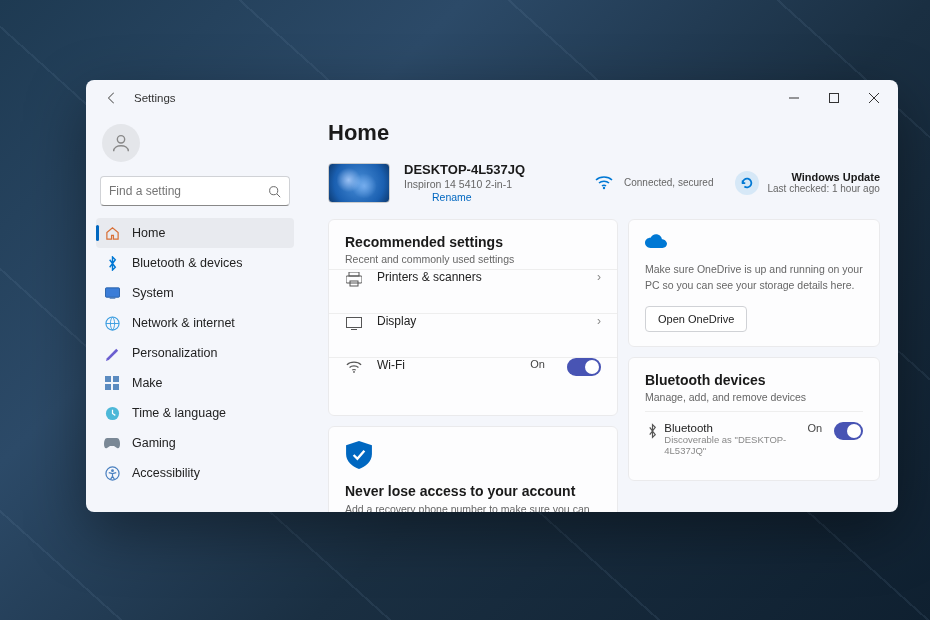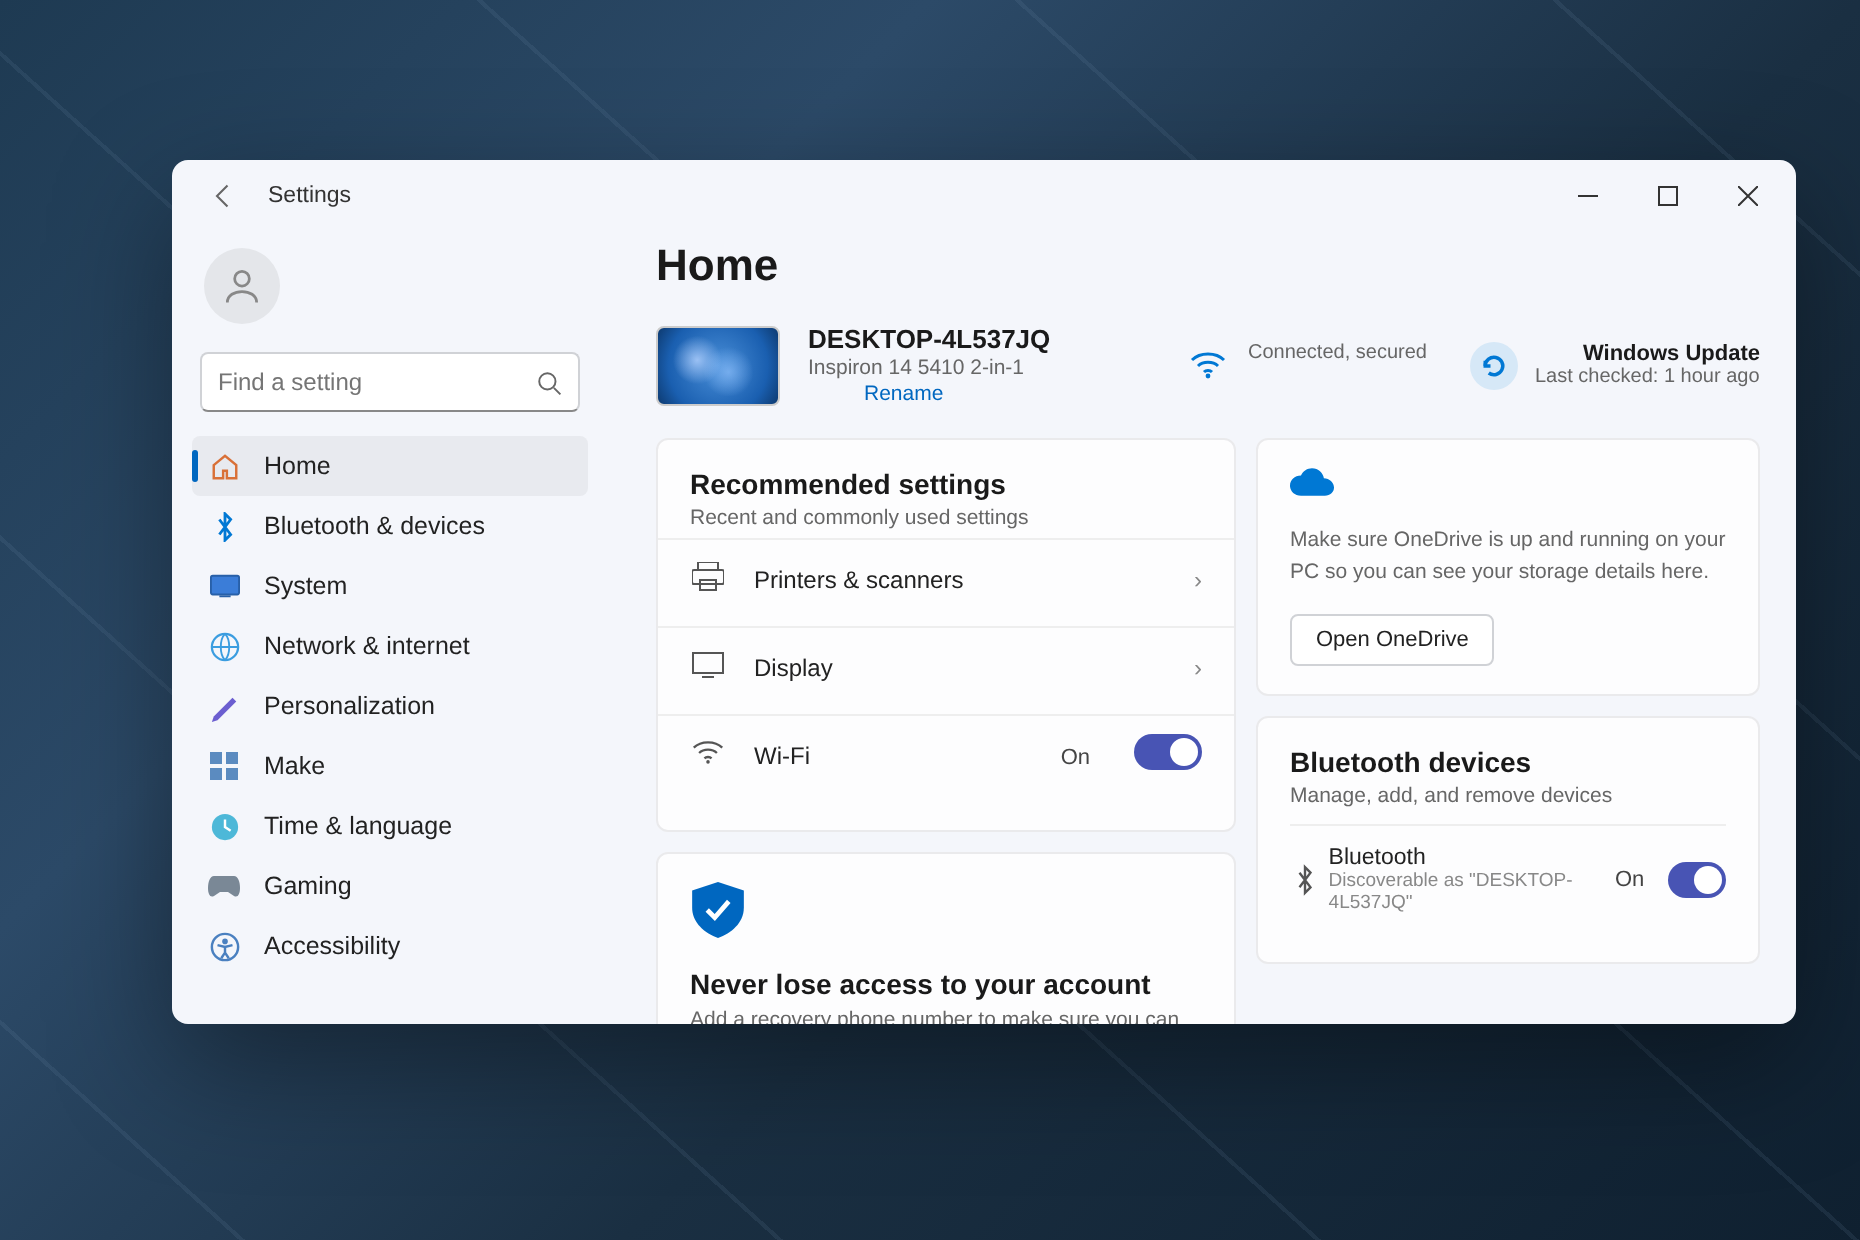--- a/index.html
+++ b/index.html
@@ -27,44 +27,44 @@
 .main::-webkit-scrollbar-thumb { background: #bbb; border-radius: 2px; }
 h1 { font-size: 22px; font-weight: 600; color: #1a1a1a; margin-bottom: 16px; }
 .devrow { display: flex; align-items: center; gap: 14px; margin-bottom: 16px; }
 .devthumb { width: 62px; height: 40px; border-radius: 4px; background: radial-gradient(circle at 50% 50%, #4a8fd8 0%, #1a5fb0 70%, #0d3a70 100%); border: 1px solid #ccc; position: relative; overflow: hidden; }
 .devthumb::after { content: ""; position: absolute; inset: 4px; background: radial-gradient(circle at 30% 40%, rgba(180,210,255,0.8) 0%, transparent 30%), radial-gradient(circle at 60% 60%, rgba(140,190,250,0.7) 0%, transparent 35%); border-radius: 3px; }
 .devinfo { display: flex; flex-direction: column; gap: 1px; }
 .devname { font-size: 13px; font-weight: 600; color: #1a1a1a; }
 .devmodel { font-size: 10.5px; color: #666; }
 .devlink { font-size: 10.5px; color: #0067c0; cursor: pointer; padding-left: 28px; }
 .status { margin-left: auto; display: flex; gap: 22px; align-items: center; }
-.statitem { display: flex; gap: 8px; }
+.statitem { display: flex; align-items: center; gap: 8px; }
 .staticon { width: 24px; height: 24px; display: flex; align-items: center; justify-content: center; }
 .statcircle { width: 24px; height: 24px; border-radius: 50%; background: #d6e8f7; display: flex; align-items: center; justify-content: center; }
 .stattext { display: flex; flex-direction: column; }
 .statlabel { font-size: 11px; font-weight: 600; color: #1a1a1a; margin-left: 24px; }
 .statsub { font-size: 10px; color: #666; }
 .cards { display: flex; gap: 10px; }
 .col { display: flex; flex-direction: column; gap: 10px; }
 .col.left { flex: 1; }
 .col.right { width: 252px; }
 .card { background: #fdfdfe; border: 1px solid #eaeaec; border-radius: 6px; padding: 14px 16px; }
 .card h3 { font-size: 14px; font-weight: 600; color: #1a1a1a; margin-bottom: 3px; }
 .card .sub { font-size: 10.5px; color: #666; margin-bottom: 4px; }
 .card .desc { font-size: 10.5px; color: #666; line-height: 1.5; margin-bottom: 12px; }
-.rowitem { display: flex; align-items: flex-end; height: 44px; border-top: 1px solid #eee; gap: 14px; font-size: 12px; color: #222; margin: 0 -16px; padding: 16px 16px; }
+.rowitem { display: flex; align-items: flex-start; height: 44px; border-top: 1px solid #eee; gap: 14px; font-size: 12px; color: #222; margin: 0 -16px; padding: 0 16px; }
 .rowitem:first-of-type { margin-top: 10px; }
 .rowicon { width: 18px; height: 18px; display: flex; align-items: center; justify-content: center; color: #555; }
 .chev { margin-left: auto; color: #888; }
 .toggle-label { margin-left: auto; font-size: 11px; color: #444; margin-right: 8px; }
 .toggle { width: 34px; height: 18px; border-radius: 9px; background: #4854b4; position: relative; }
 .toggle::after { content: ""; position: absolute; right: 2px; top: 2px; width: 14px; height: 14px; background: #fff; border-radius: 50%; }
 .cloudicon { width: 22px; height: 14px; margin-bottom: 10px; }
 .btn { display: inline-block; padding: 6px 12px; border: 1px solid #d0d2d6; border-radius: 4px; font-size: 11px; color: #222; background: #fff; }
-.btrow { display: flex; align-items: center; gap: 4px; padding: 10px 0; border-top: 1px solid #eee; margin-top: 8px; }
+.btrow { display: flex; gap: 4px; padding: 10px 0; border-top: 1px solid #eee; margin-top: 8px; }
 .btinfo { display: flex; flex-direction: column; }
 .btname { font-size: 11.5px; color: #222; }
 .btsub { font-size: 9.5px; color: #888; }
 .shield { width: 28px; height: 28px; margin-bottom: 10px; }
 </style>
 </head>
 <body>
 
 <div class="window">
   <div class="titlebar">

